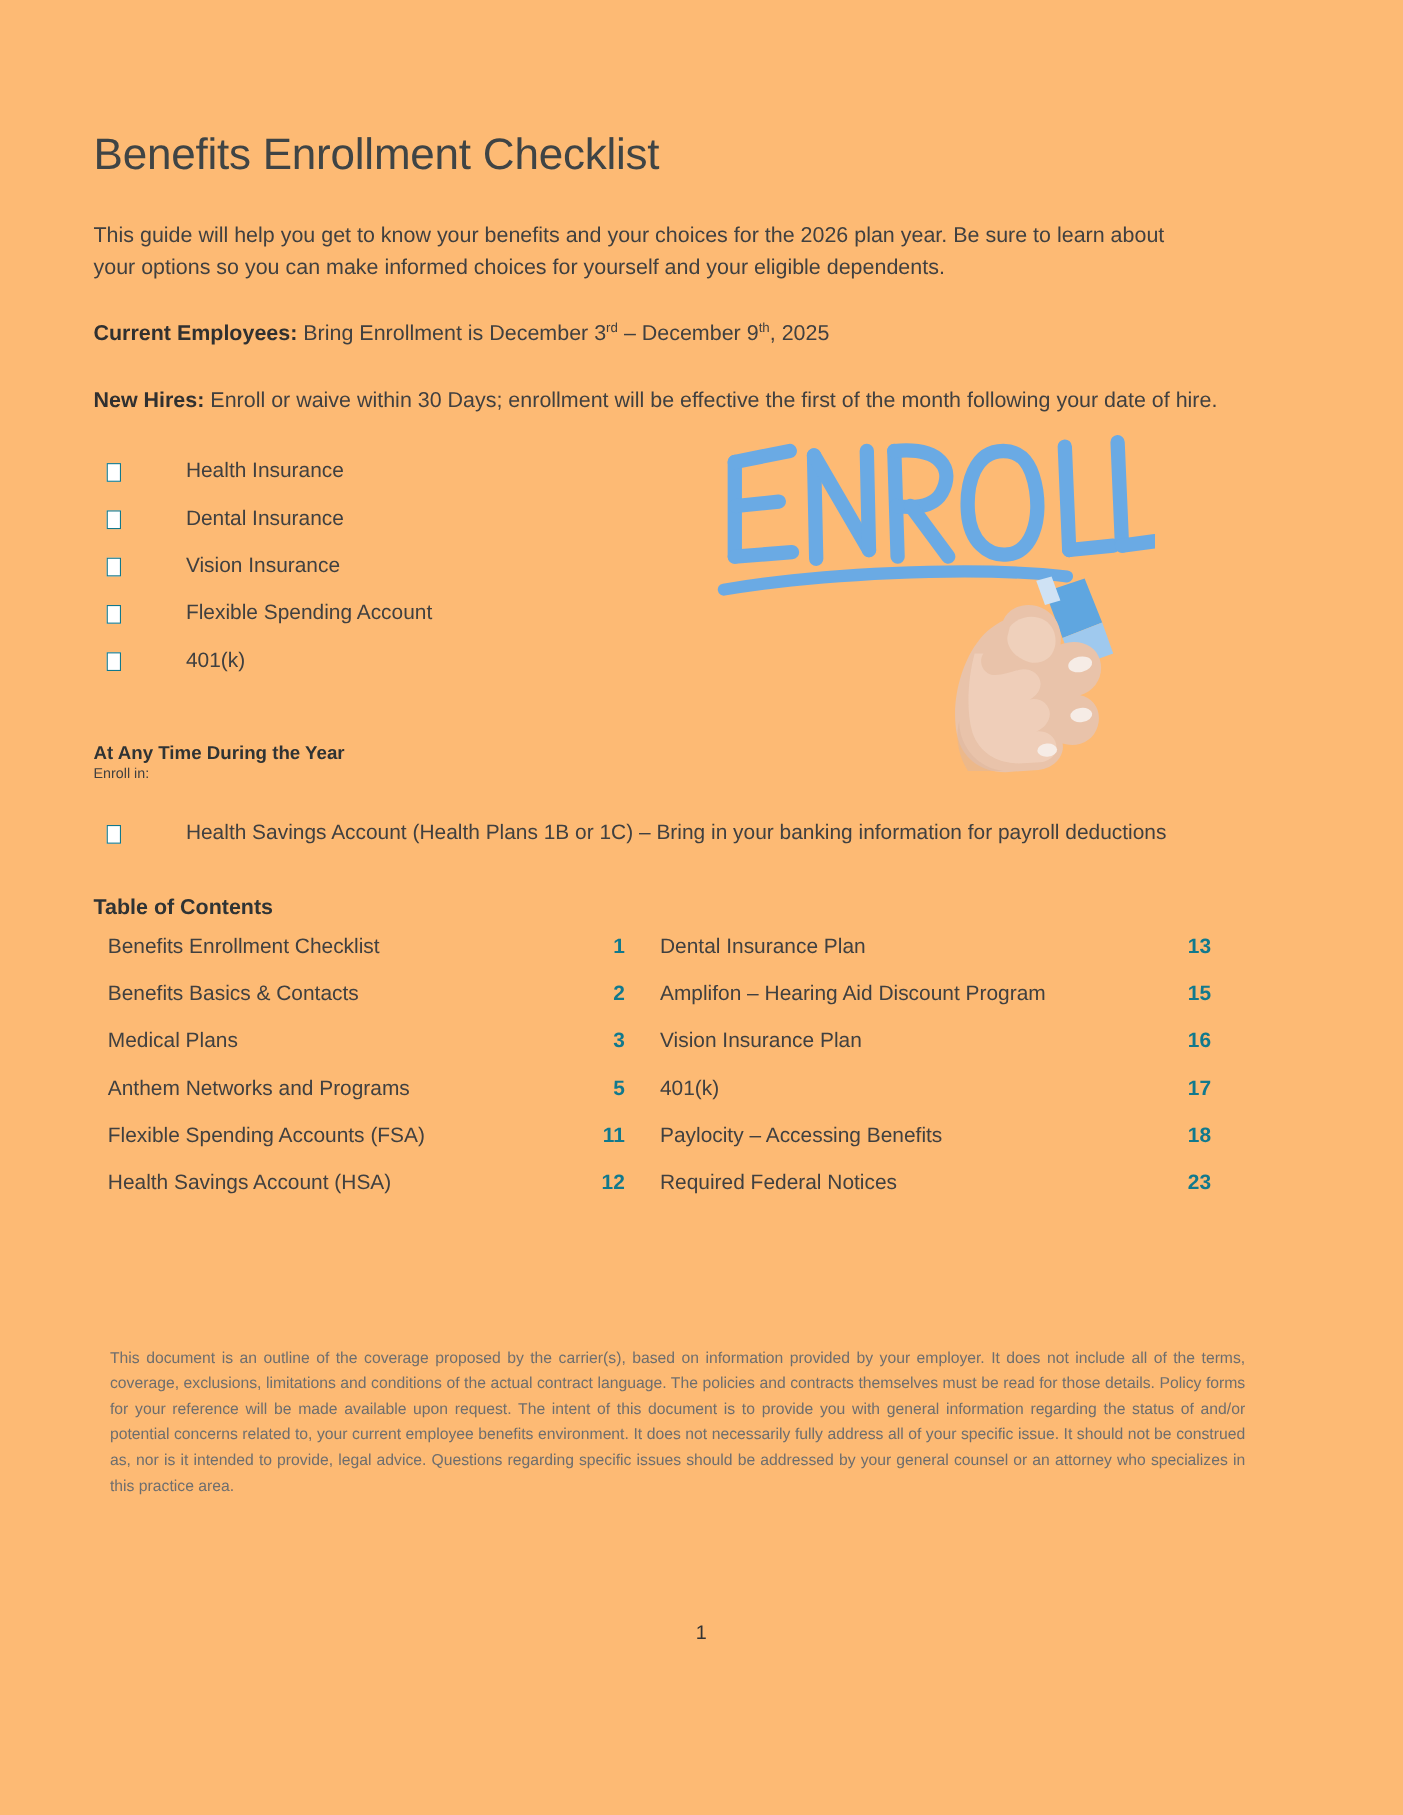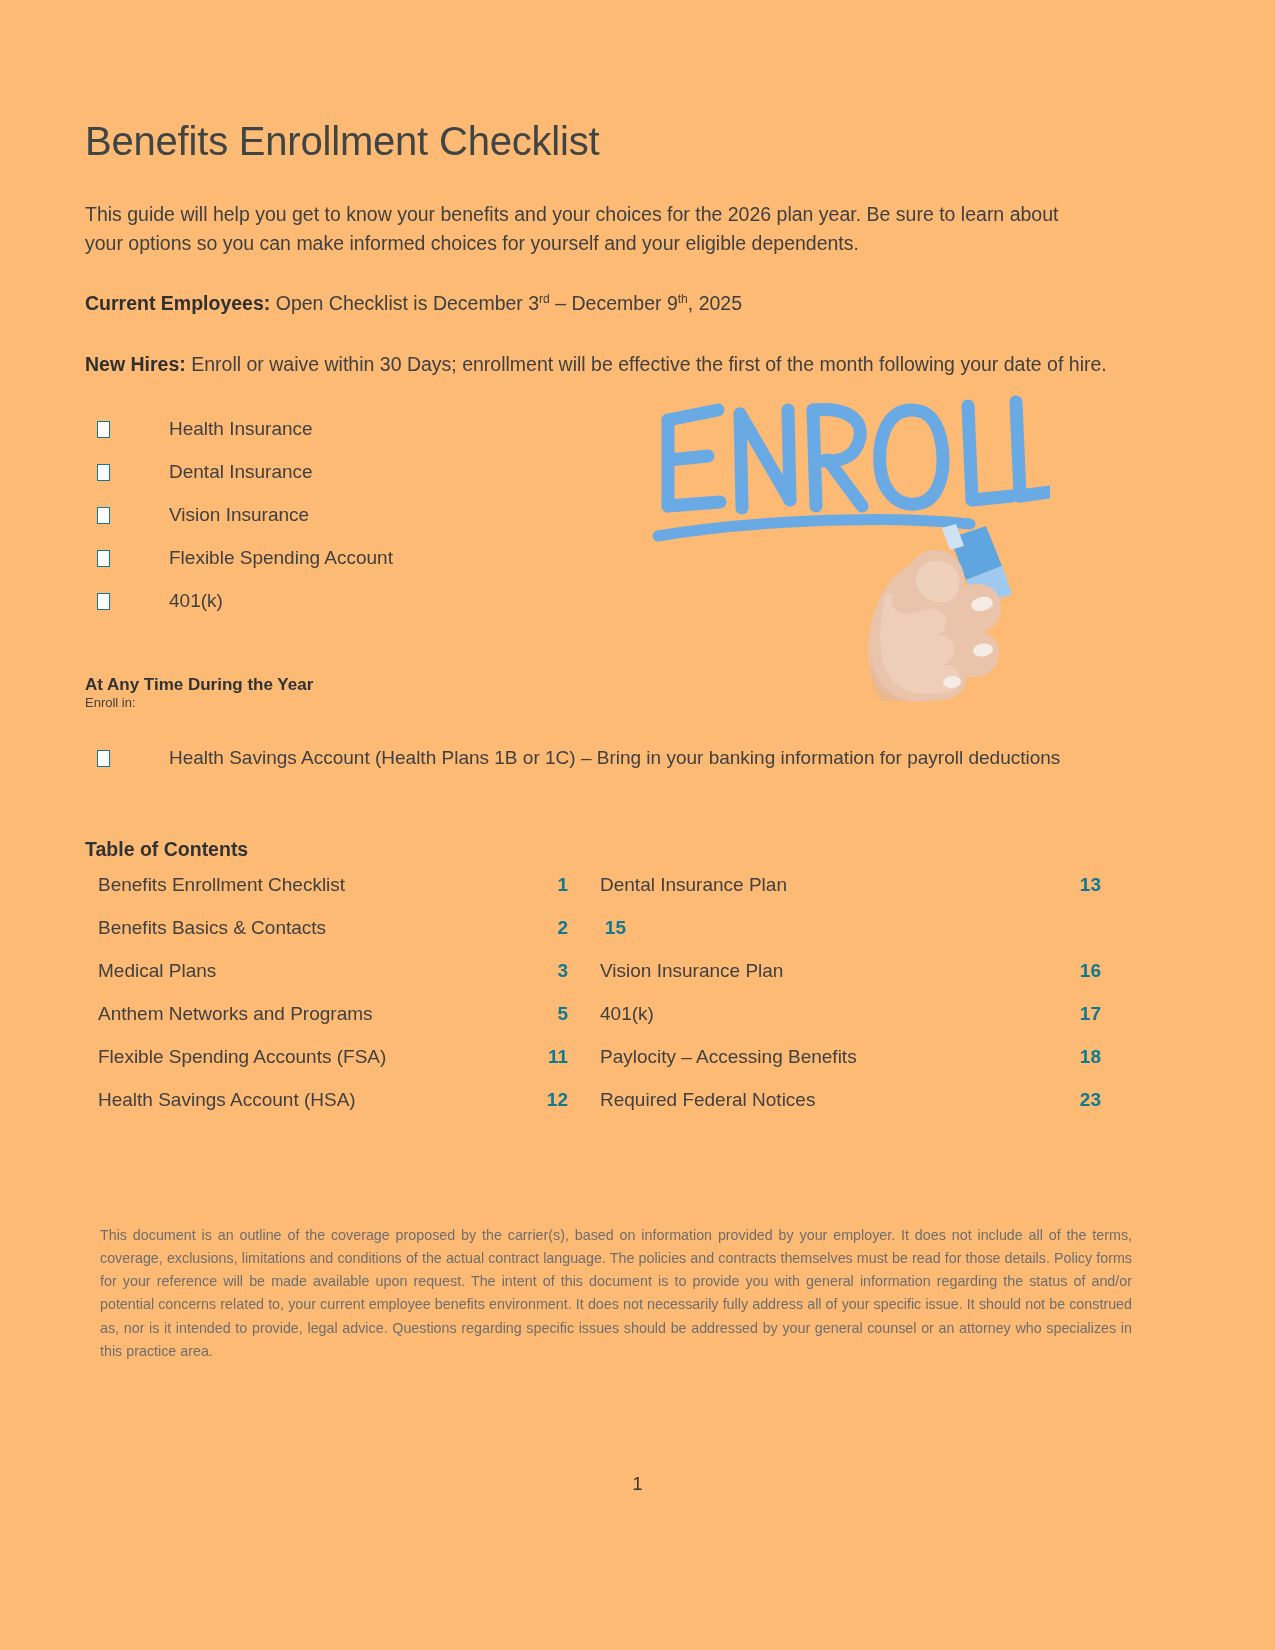--- a/index.html
+++ b/index.html
@@ -100,21 +100,21 @@
     align-items: flex-start;
     margin-top: 36px;
   }
   .hsa-row .check-label { font-size: 19px; }
 
   
   .toc-title {
     font-size: 19.5px;
     font-weight: bold;
     color: #2f3334;
-    margin-top: 68px;
+    margin-top: 44px;
   }
   .toc {
     display: flex;
     margin-top: 13px;
     width: 1030px;
   }
   .toc-col {
     width: 50%;
     box-sizing: border-box;
   }
@@ -245,21 +245,21 @@
     </svg>
 
   </div>
 
   <div class="content">
 
     <h1 class="doc-title">Benefits Enrollment Checklist</h1>
 
     <p class="intro">This guide will help you get to know your benefits and your choices for the 2026 plan year. Be sure to learn about your options so you can make informed choices for yourself and your eligible dependents.</p>
 
-    <p class="linerow"><b>Current Employees:</b><span> Open Checklist is </span><span>December 3</span><sup>rd</sup><span> – </span><span>December 9</span><sup>th</sup><span>, 2025</span></p>
+    <p class="linerow"><b>Current Employees:</b><span> Bring Enrollment is </span><span>December 3</span><sup>rd</sup><span> – </span><span>December 9</span><sup>th</sup><span>, 2025</span></p>
 
     <p class="linerow"><b>New Hires:</b><span> Enroll or waive within 30 Days; enrollment will be effective the first of the month following your date of hire.</span></p>
 
     <div class="checklist">
       <div class="check-item">
         <span class="checkbox"></span>
         <span class="check-label">Health Insurance</span>
       </div>
       <div class="check-item">
         <span class="checkbox"></span>
@@ -316,20 +316,21 @@
           <span class="toc-page">12</span>
         </div>
       </div>
 
       <div class="toc-col right">
         <div class="toc-row">
           <span class="toc-label">Dental Insurance Plan</span>
           <span class="toc-page">13</span>
         </div>
         <div class="toc-row">
+          <span class="toc-label">Amplifon – Hearing Aid Discount Program</span>
           <span class="toc-page">15</span>
         </div>
         <div class="toc-row">
           <span class="toc-label">Vision Insurance Plan</span>
           <span class="toc-page">16</span>
         </div>
         <div class="toc-row">
           <span class="toc-label">401(k)</span>
           <span class="toc-page">17</span>
         </div>

